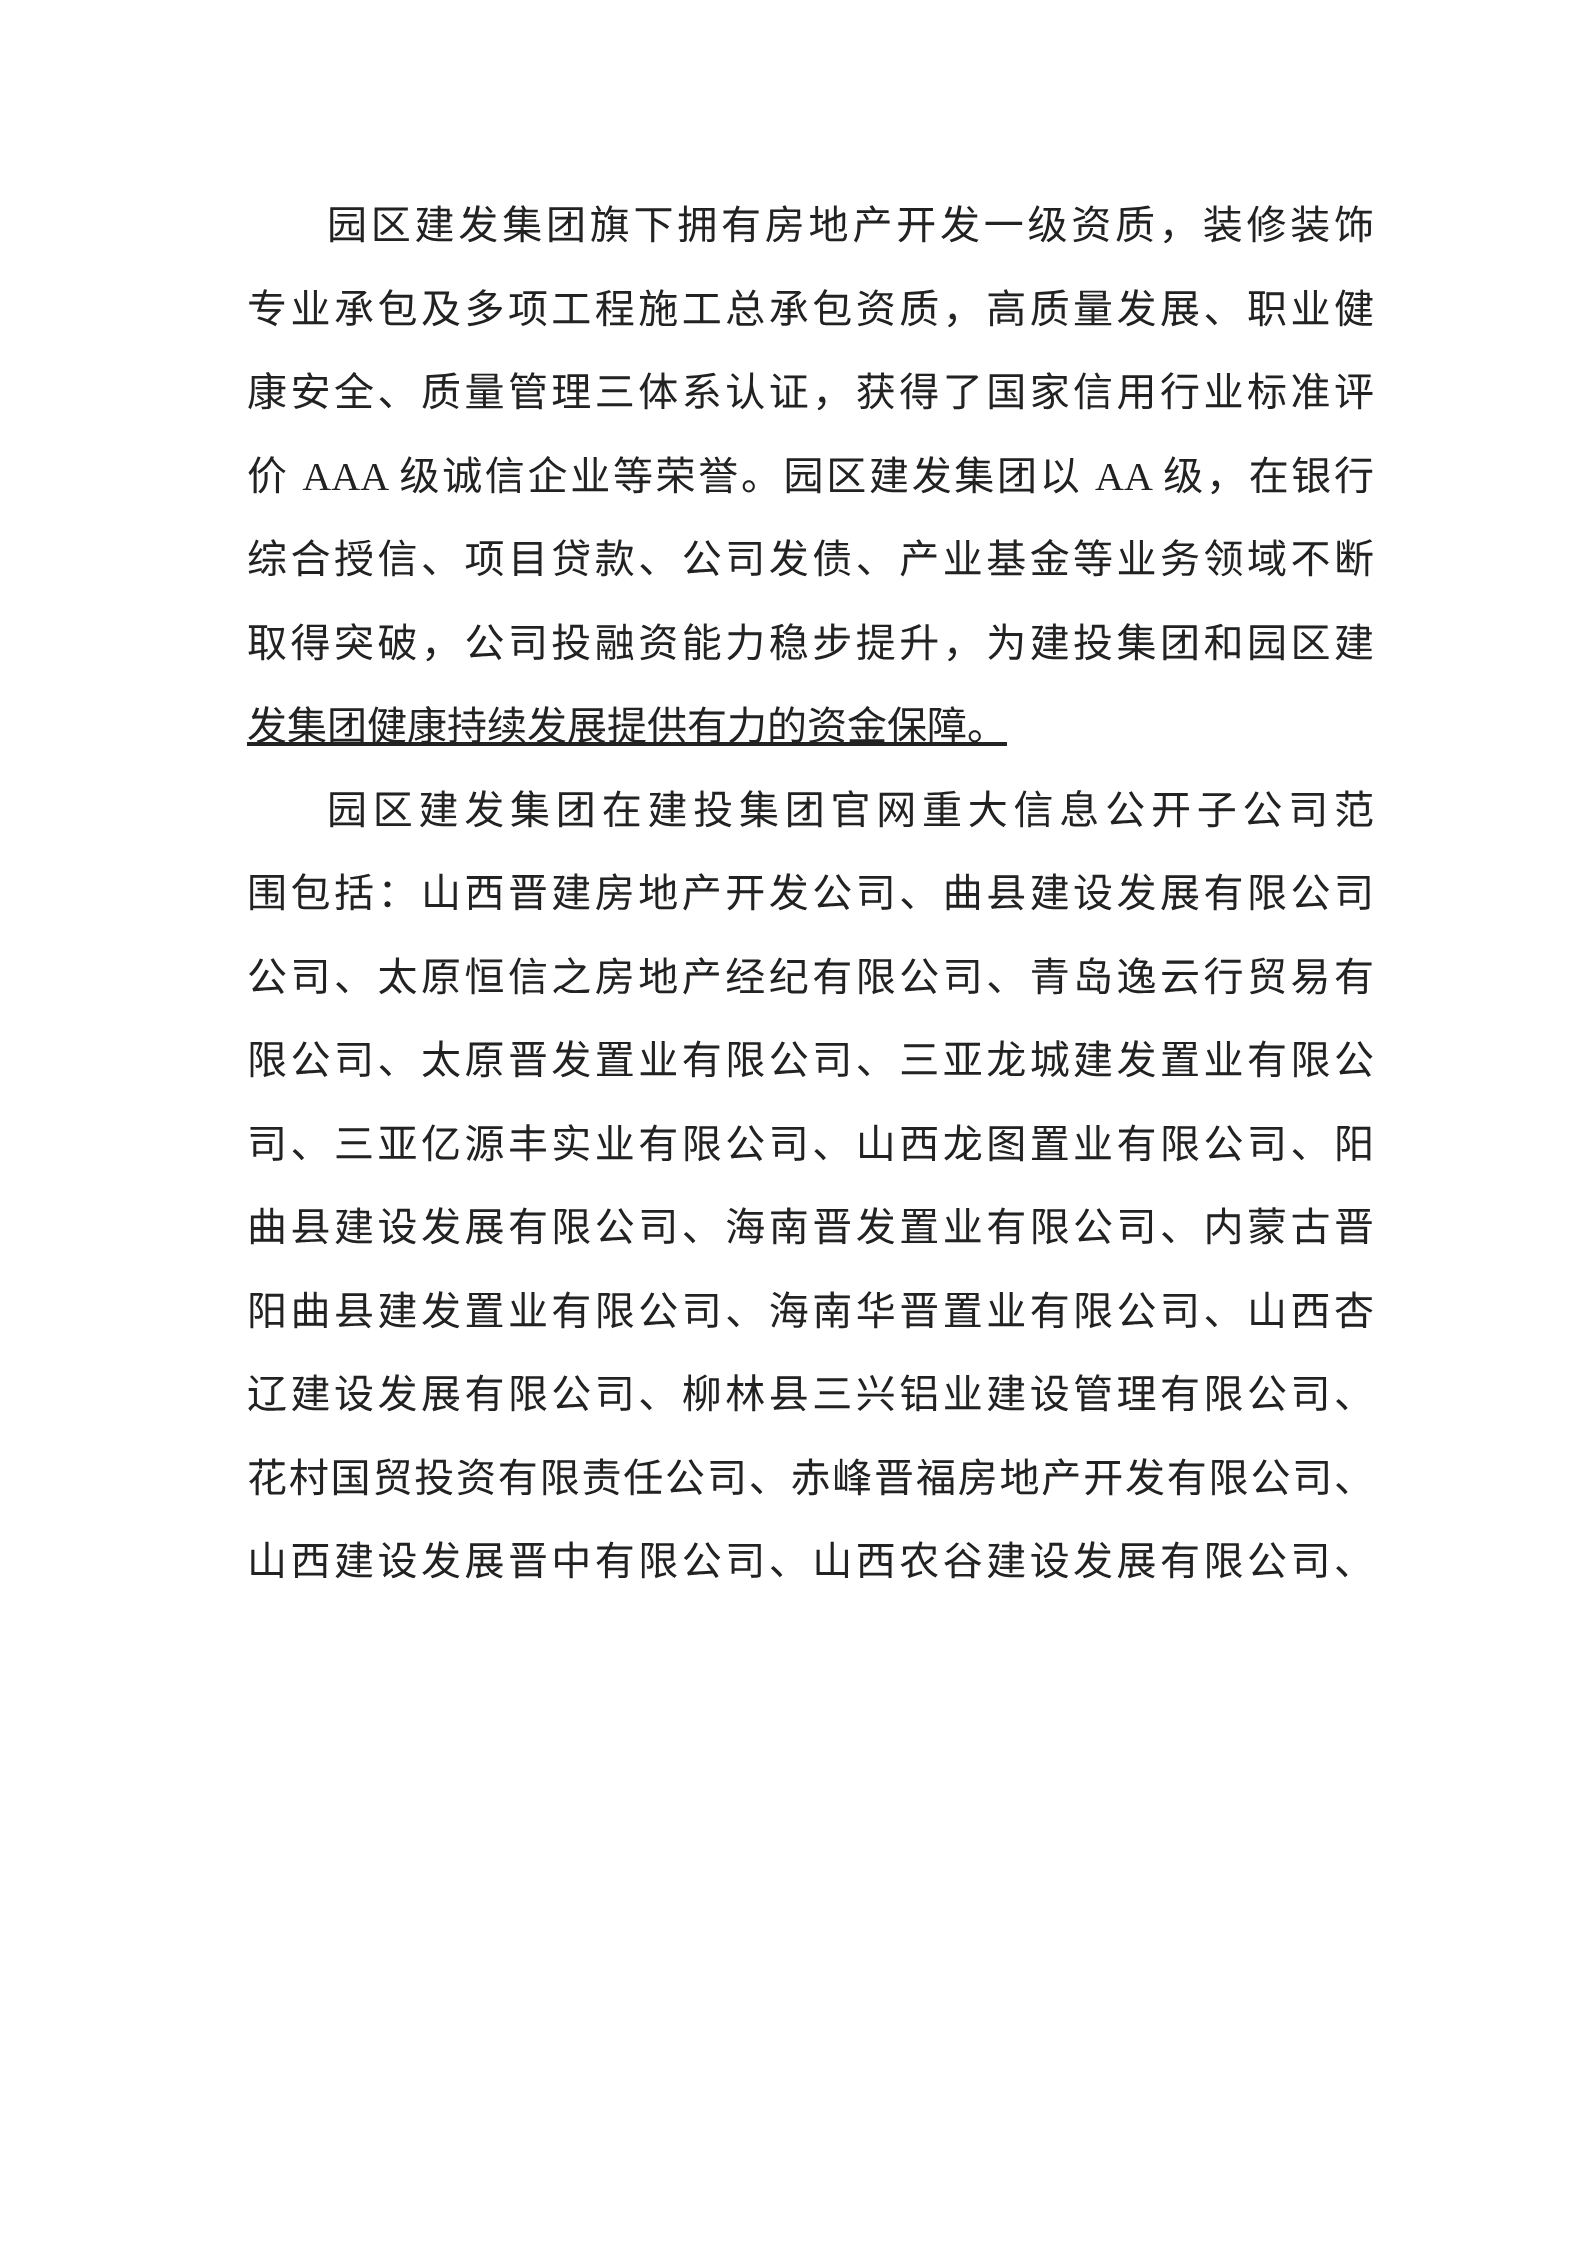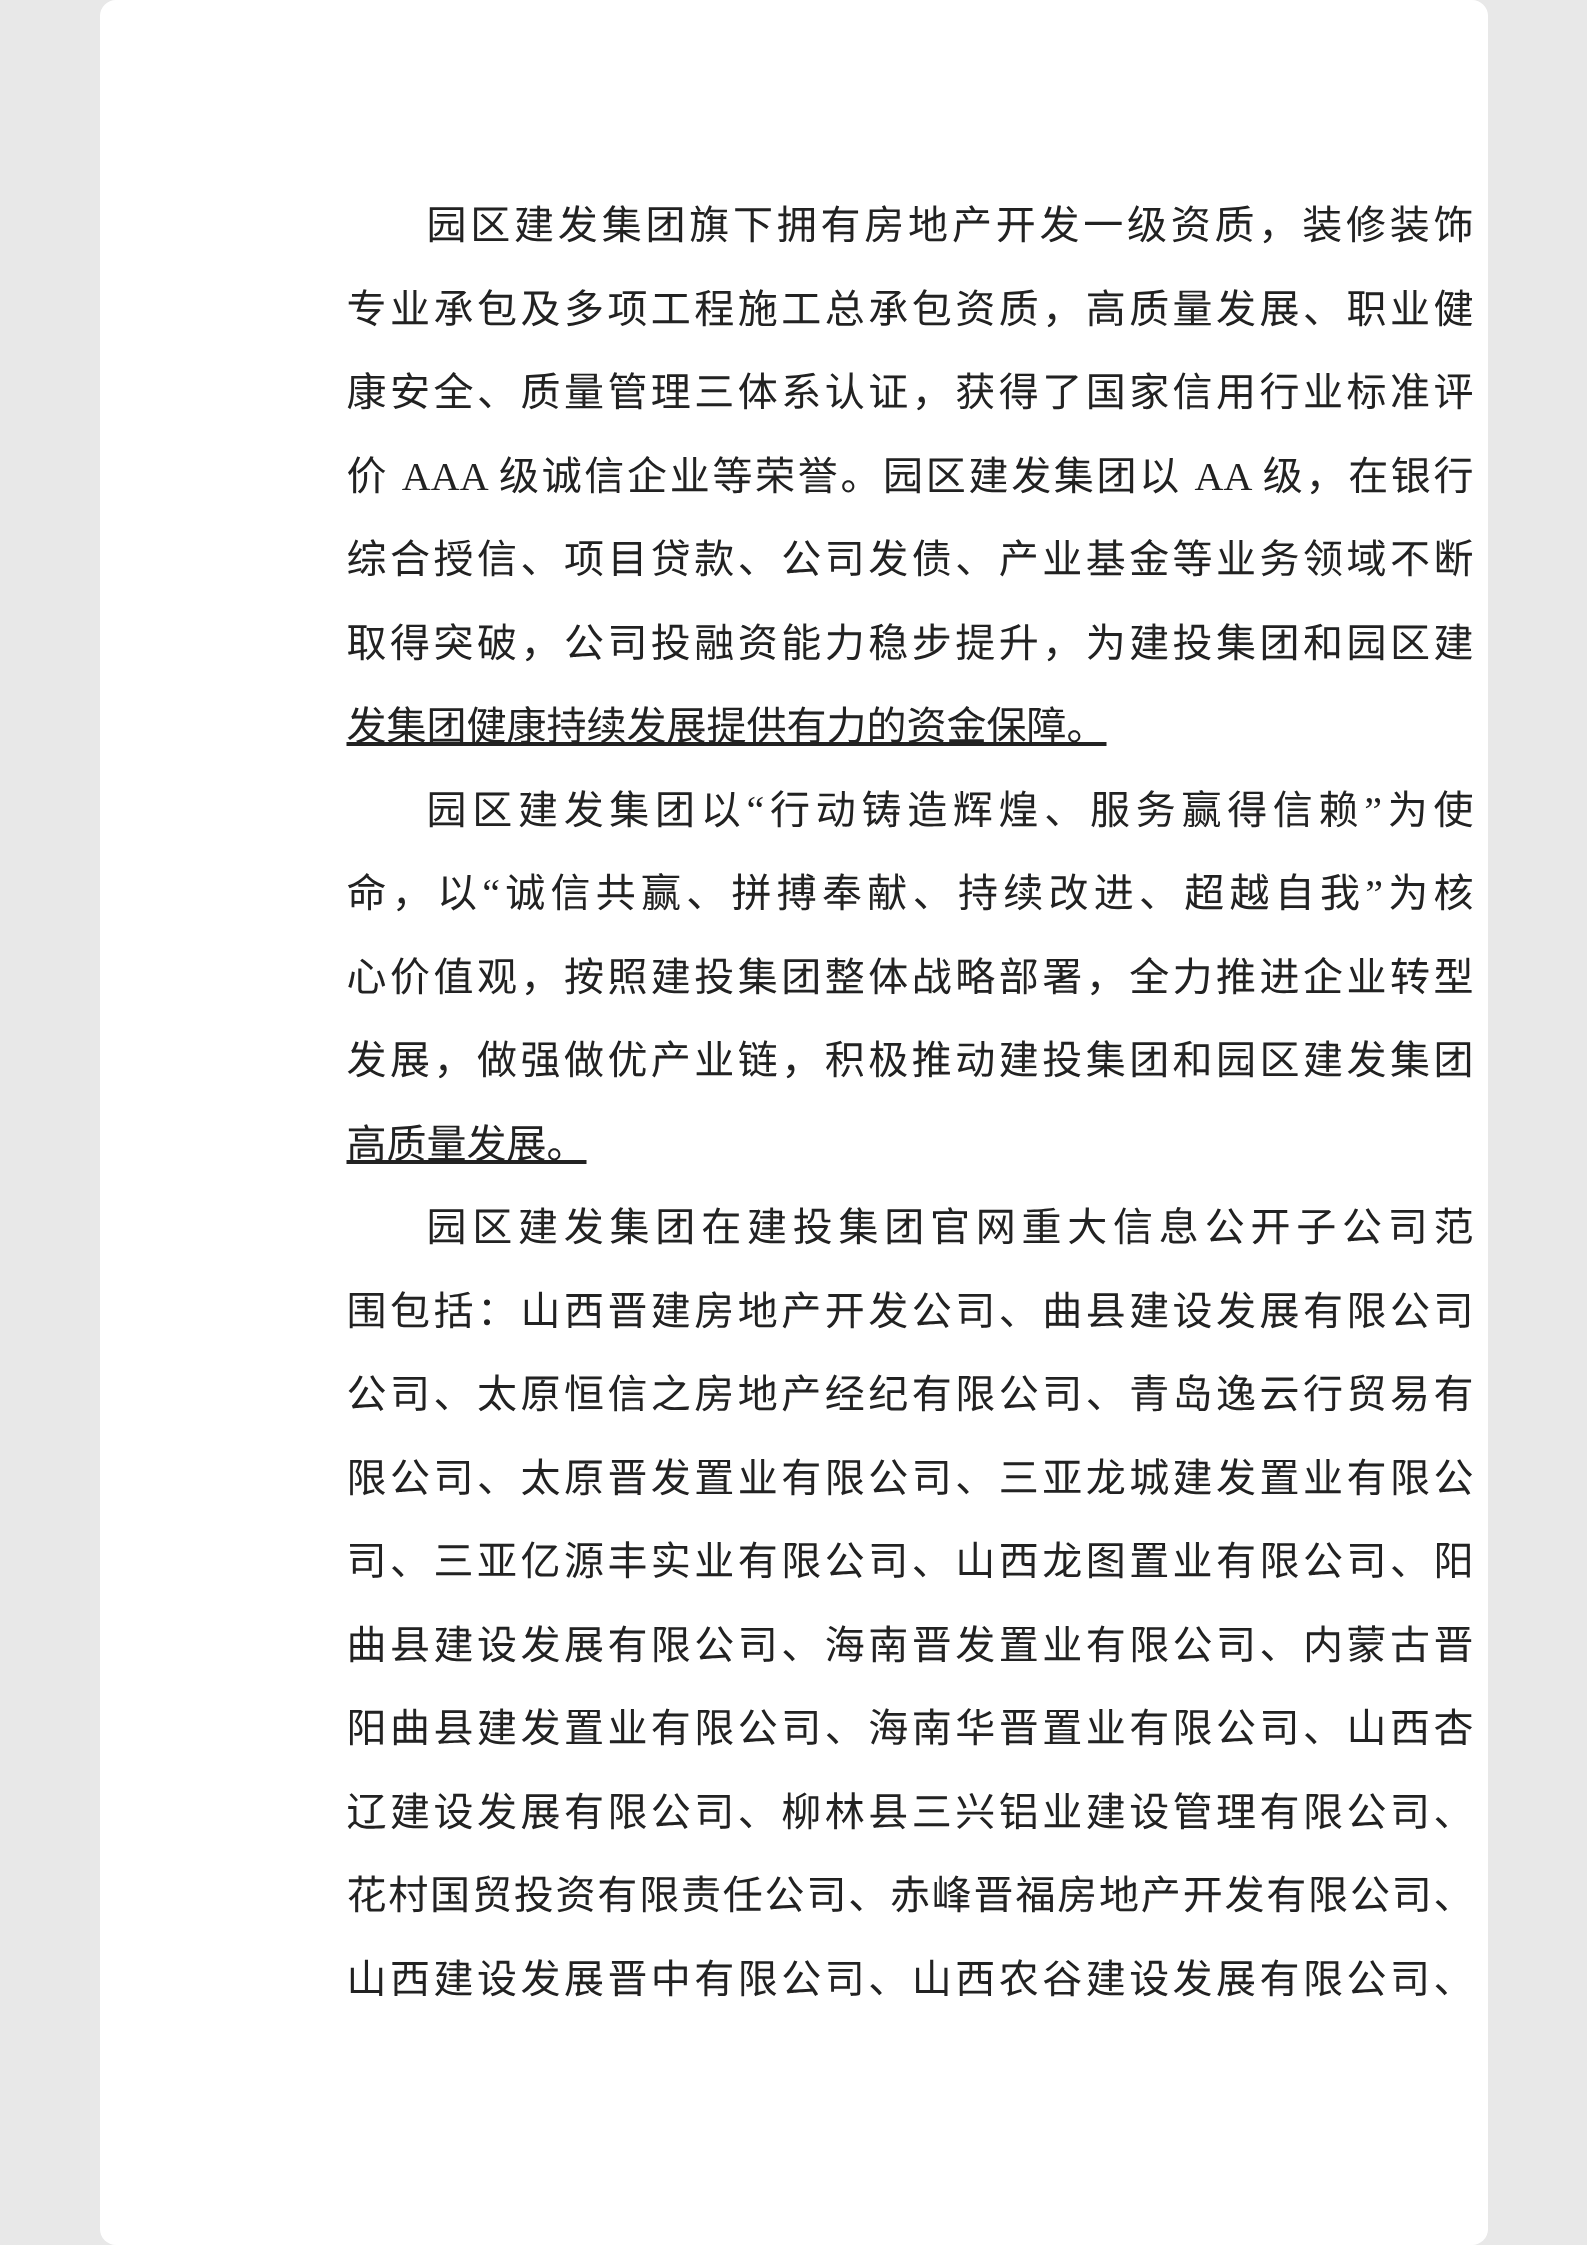--- a/index.html
+++ b/index.html
@@ -2,26 +2,25 @@
 <html lang="zh-CN"><head>
 <meta charset="utf-8">
 <style>
   html, body {
     margin: 0;
     padding: 0;
     background: #e8e8e8;
   }
   .page {
     position: relative;
-    width: 1388px;
+    width: 1587px;
     height: 2245px;
     margin: 0 auto;
     background: #ffffff;
     overflow: hidden;
-    border-radius: 16px;
   }
   .text-body {
     position: absolute;
     left: 247px;
     top: 184px;
     width: 1127px;
     font-family: "Liberation Serif", "DejaVu Serif", serif;
     font-size: 40px;
     color: #222222;
     font-weight: 400;
@@ -54,27 +53,20 @@
       <div class="paragraph">
         <div class="text-line first-line">园区建发集团旗下拥有房地产开发一级资质，装修装饰</div>
         <div class="text-line">专业承包及多项工程施工总承包资质，高质量发展、职业健</div>
         <div class="text-line">康安全、质量管理三体系认证，获得了国家信用行业标准评</div>
         <div class="text-line">价 AAA 级诚信企业等荣誉。园区建发集团以 AA 级，在银行</div>
         <div class="text-line">综合授信、项目贷款、公司发债、产业基金等业务领域不断</div>
         <div class="text-line">取得突破，公司投融资能力稳步提升，为建投集团和园区建</div>
         <div class="text-line para-end">发集团健康持续发展提供有力的资金保障。</div>
       </div>
       <div class="paragraph">
-        <div class="text-line first-line">园区建发集团以“行动铸造辉煌、服务赢得信赖”为使</div>
-        <div class="text-line">命，以“诚信共赢、拼搏奉献、持续改进、超越自我”为核</div>
-        <div class="text-line">心价值观，按照建投集团整体战略部署，全力推进企业转型</div>
-        <div class="text-line">发展，做强做优产业链，积极推动建投集团和园区建发集团</div>
-        <div class="text-line para-end">高质量发展。</div>
-      </div>
-      <div class="paragraph">
         <div class="text-line first-line">园区建发集团在建投集团官网重大信息公开子公司范</div>
         <div class="text-line">围包括：山西晋建房地产开发公司、曲县建设发展有限公司</div>
         <div class="text-line">公司、太原恒信之房地产经纪有限公司、青岛逸云行贸易有</div>
         <div class="text-line">限公司、太原晋发置业有限公司、三亚龙城建发置业有限公</div>
         <div class="text-line">司、三亚亿源丰实业有限公司、山西龙图置业有限公司、阳</div>
         <div class="text-line">曲县建设发展有限公司、海南晋发置业有限公司、内蒙古晋</div>
         <div class="text-line">阳曲县建发置业有限公司、海南华晋置业有限公司、山西杏</div>
         <div class="text-line">辽建设发展有限公司、柳林县三兴铝业建设管理有限公司、</div>
         <div class="text-line">花村国贸投资有限责任公司、赤峰晋福房地产开发有限公司、</div>
         <div class="text-line">山西建设发展晋中有限公司、山西农谷建设发展有限公司、</div>

